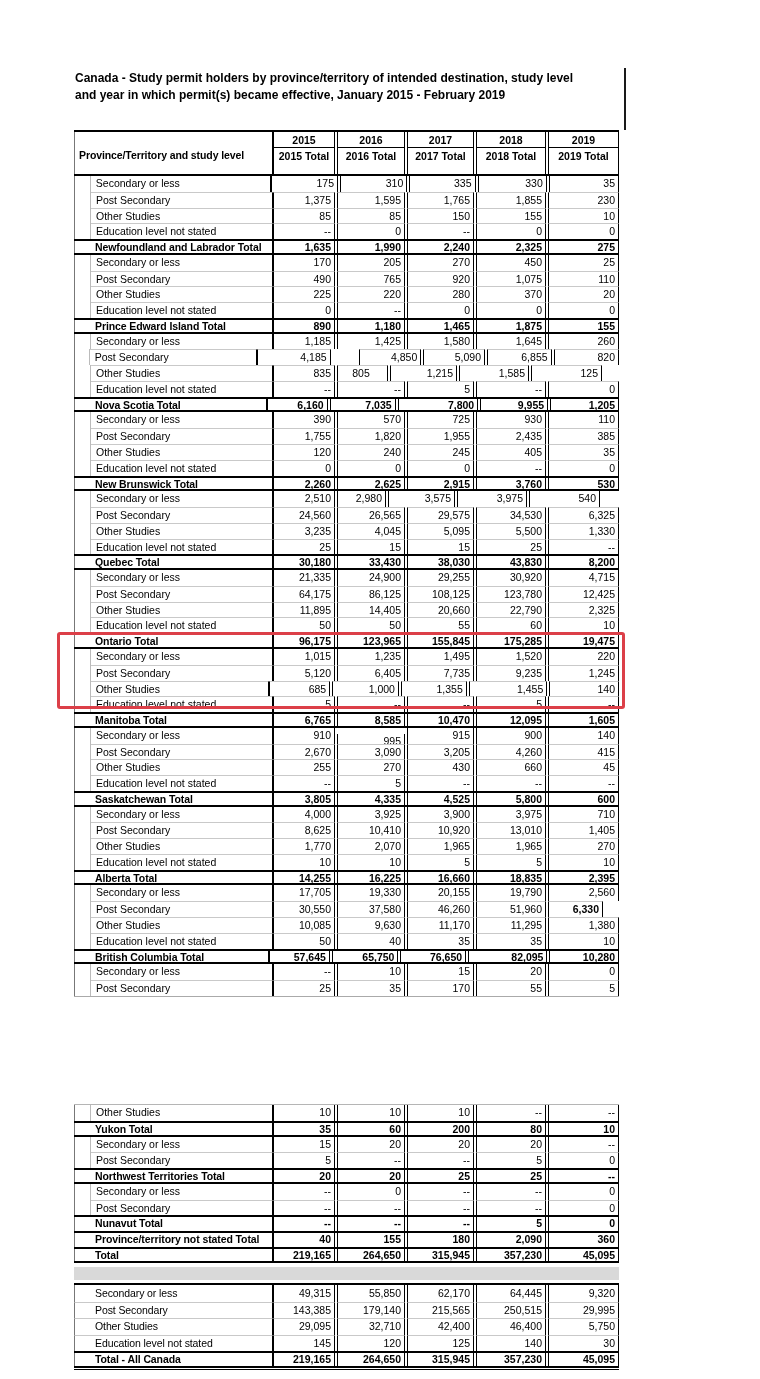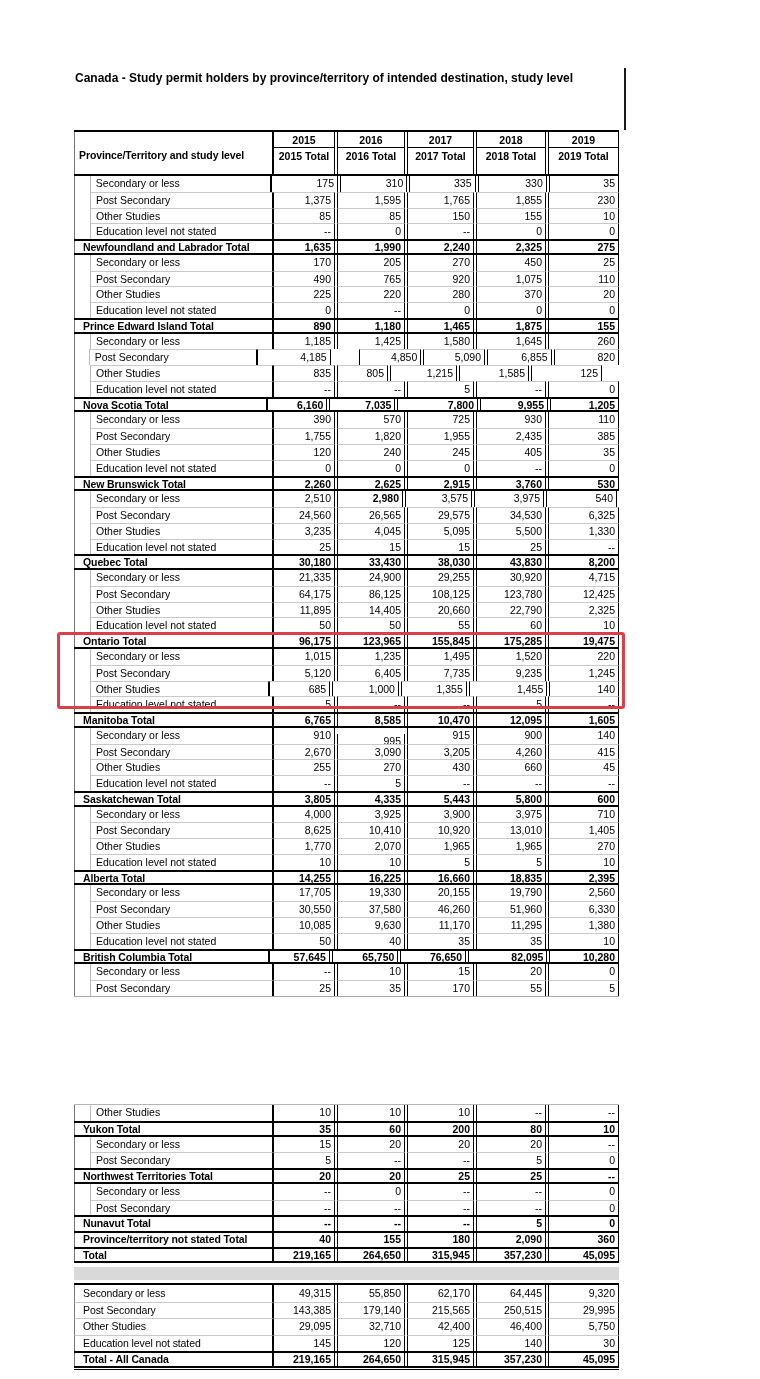--- a/index.html
+++ b/index.html
@@ -25,21 +25,21 @@
   .hdr-col.gap{margin-left:2px;}
   .hdr-year{height:15px;line-height:16px;border-bottom:1.5px solid #000;}
   .hdr-sub{height:16px;line-height:17px;}
 
   
   .row{display:flex;height:15.77px;box-sizing:border-box;font-size:10.5px;}
   .cg{width:17px;box-sizing:border-box;border-left:1px solid #777;border-right:1px solid #bbb;}
   .cl{width:182px;box-sizing:border-box;border-right:1px solid #000;padding-left:5px;
       line-height:15px;white-space:nowrap;overflow:hidden;}
   .clf{width:199px;box-sizing:border-box;border-left:1px solid #777;border-right:1px solid #000;
-       padding-left:8px;line-height:13px;white-space:nowrap;overflow:hidden;letter-spacing:-0.1px;}
+       padding-left:20px;line-height:13px;white-space:nowrap;overflow:hidden;letter-spacing:-0.1px;}
   .cd{box-sizing:border-box;border-left:1px solid #000;border-right:1px solid #000;
       text-align:right;padding-right:3px;line-height:15px;white-space:nowrap;}
   .cd.gap{margin-left:2px;}
   .row.total{font-weight:bold;border-top:2px solid #000;}
   .row.total .cd{line-height:12px;}
   .row.tbot{border-bottom:2px solid #000;}
   .row.tlast{border-bottom:2.5px solid #000;}
   .row.sep .cl,.row.sep .cd{border-top:1px solid #c9c9c9;}
   .row.sep .cd,.row.sep .cl{line-height:14px;}
 
@@ -56,20 +56,21 @@
   .redbox{position:absolute;left:57px;top:632px;width:568px;height:77px;box-sizing:border-box;
           border:3px solid #dc3f48;border-radius:3px;pointer-events:none;}
 </style>
 </head>
 <body>
 
 <div class="canvas">
 
   <div class="title">
     <div>Canada - Study permit holders by province/territory of intended destination, study level</div>
+    <div>and year in which permit(s) became effective, January 2015 - February 2019</div>
   </div>
   <div class="vline"></div>
 
   <div class="tbl" id="page1">
     <div class="hdr" id="hdr">
       <div class="hdr-label">Province/Territory and study level</div>
     <div class="hdr-col" style="width: 62px;">
           <div class="hdr-year">2015</div>
           <div class="hdr-sub">2015 Total</div>
         </div>
@@ -194,21 +195,21 @@
           <div class="cd" style="width: 80px;">4,185</div>
           <div class="cd gap" style="width: 68px; margin-left: 28px;">4,850</div>
           <div class="cd gap" style="width: 67px;">5,090</div>
           <div class="cd gap" style="width: 70px;">6,855</div>
           <div class="cd gap" style="width: 71px;">820</div>
         </div>
         <div class="row sep">
           <div class="cg"></div>
           <div class="cl">Other Studies</div>
           <div class="cd" style="width: 62px;">835</div>
-          <div class="cd gap" style="width: 51px;">805</div>
+          <div class="cd gap" style="width: 51px; text-align: center;">805</div>
           <div class="cd gap" style="width: 67px;">1,215</div>
           <div class="cd gap" style="width: 70px;">1,585</div>
           <div class="cd gap" style="width: 71px;">125</div>
         </div>
         <div class="row sep">
           <div class="cg"></div>
           <div class="cl">Education level not stated</div>
           <div class="cd" style="width: 62px;">--</div>
           <div class="cd gap" style="width: 68px;">--</div>
           <div class="cd gap" style="width: 67px;">5</div>
@@ -264,21 +265,21 @@
           <div class="cd" style="width: 62px;">2,260</div>
           <div class="cd gap" style="width: 68px;">2,625</div>
           <div class="cd gap" style="width: 67px;">2,915</div>
           <div class="cd gap" style="width: 70px;">3,760</div>
           <div class="cd gap" style="width: 71px;">530</div>
         </div>
         <div class="row">
           <div class="cg"></div>
           <div class="cl">Secondary or less</div>
           <div class="cd" style="width: 62px;">2,510</div>
-          <div class="cd gap" style="width: 66px; font-weight: bold;">2,980</div>
+          <div class="cd gap" style="width: 49px;">2,980</div>
           <div class="cd gap" style="width: 67px;">3,575</div>
           <div class="cd gap" style="width: 70px;">3,975</div>
           <div class="cd gap" style="width: 71px;">540</div>
         </div>
         <div class="row sep">
           <div class="cg"></div>
           <div class="cl">Post Secondary</div>
           <div class="cd" style="width: 62px;">24,560</div>
           <div class="cd gap" style="width: 68px;">26,565</div>
           <div class="cd gap" style="width: 67px;">29,575</div>
@@ -432,21 +433,21 @@
           <div class="cd" style="width: 62px;">--</div>
           <div class="cd gap" style="width: 68px;">5</div>
           <div class="cd gap" style="width: 67px;">--</div>
           <div class="cd gap" style="width: 70px;">--</div>
           <div class="cd gap" style="width: 71px;">--</div>
         </div>
         <div class="row total tbot">
           <div class="clf">Saskatchewan Total</div>
           <div class="cd" style="width: 62px;">3,805</div>
           <div class="cd gap" style="width: 68px;">4,335</div>
-          <div class="cd gap" style="width: 67px;">5,443</div>
+          <div class="cd gap" style="width: 67px;">4,525</div>
           <div class="cd gap" style="width: 70px;">5,800</div>
           <div class="cd gap" style="width: 71px;">600</div>
         </div>
         <div class="row">
           <div class="cg"></div>
           <div class="cl">Secondary or less</div>
           <div class="cd" style="width: 62px;">4,000</div>
           <div class="cd gap" style="width: 68px;">3,925</div>
           <div class="cd gap" style="width: 67px;">3,900</div>
           <div class="cd gap" style="width: 70px;">3,975</div>
@@ -496,21 +497,21 @@
           <div class="cd gap" style="width: 70px;">19,790</div>
           <div class="cd gap" style="width: 71px;">2,560</div>
         </div>
         <div class="row sep">
           <div class="cg"></div>
           <div class="cl">Post Secondary</div>
           <div class="cd" style="width: 62px;">30,550</div>
           <div class="cd gap" style="width: 68px;">37,580</div>
           <div class="cd gap" style="width: 67px;">46,260</div>
           <div class="cd gap" style="width: 70px;">51,960</div>
-          <div class="cd gap" style="width: 71px;">6,330</div>
+          <div class="cd gap" style="width: 55px; font-weight: bold;">6,330</div>
         </div>
         <div class="row sep">
           <div class="cg"></div>
           <div class="cl">Other Studies</div>
           <div class="cd" style="width: 62px;">10,085</div>
           <div class="cd gap" style="width: 68px;">9,630</div>
           <div class="cd gap" style="width: 67px;">11,170</div>
           <div class="cd gap" style="width: 70px;">11,295</div>
           <div class="cd gap" style="width: 71px;">1,380</div>
         </div>

